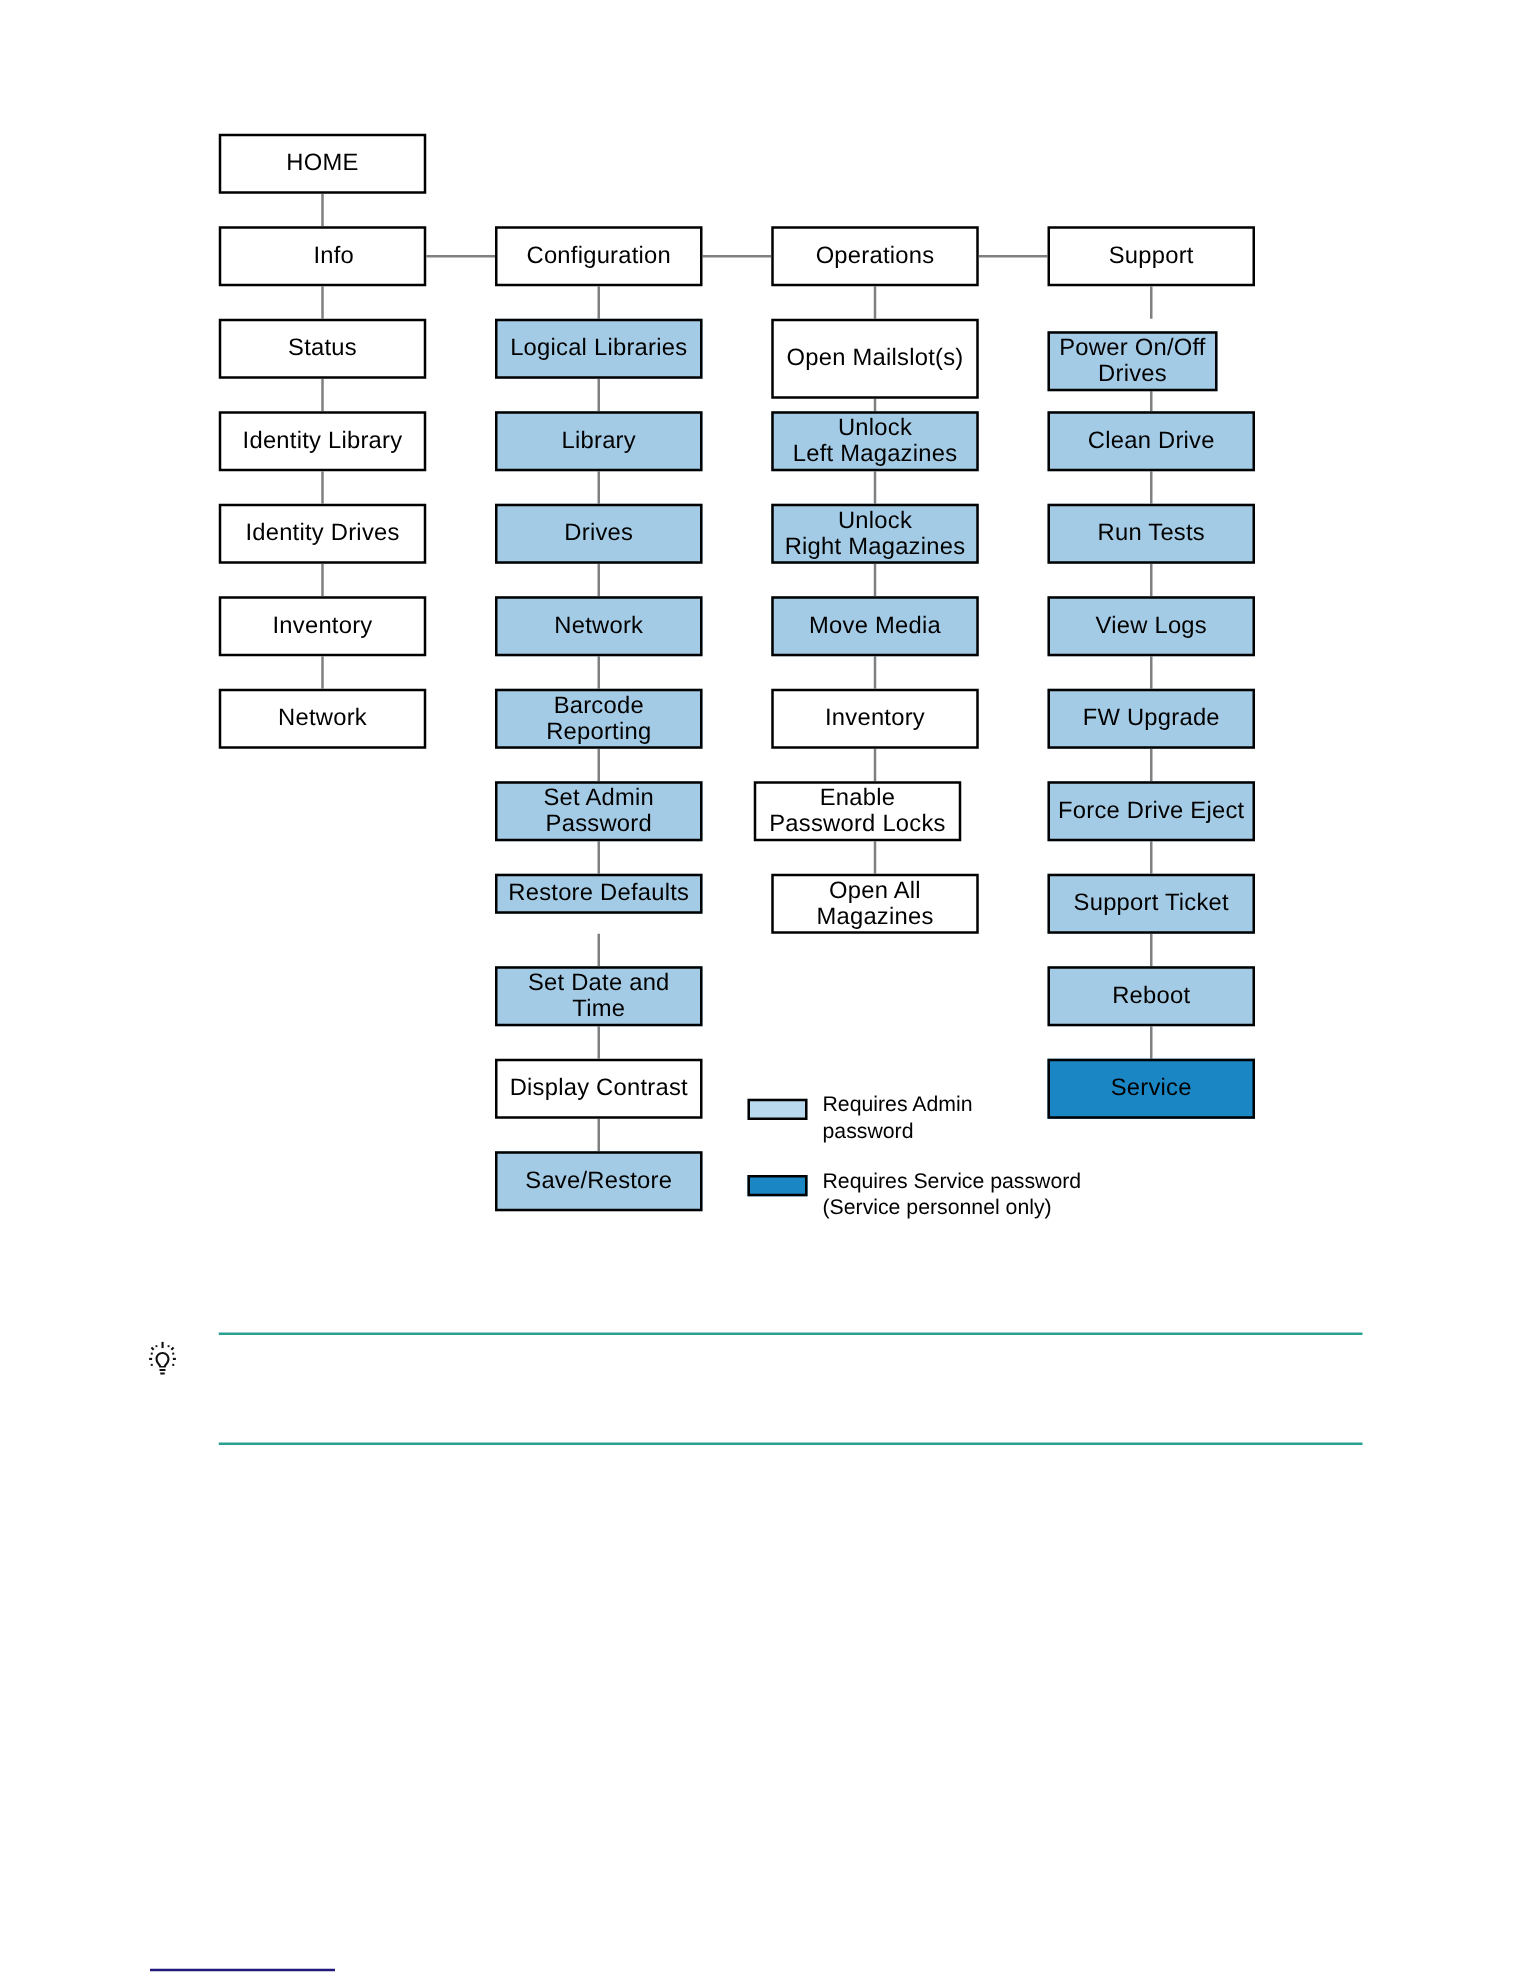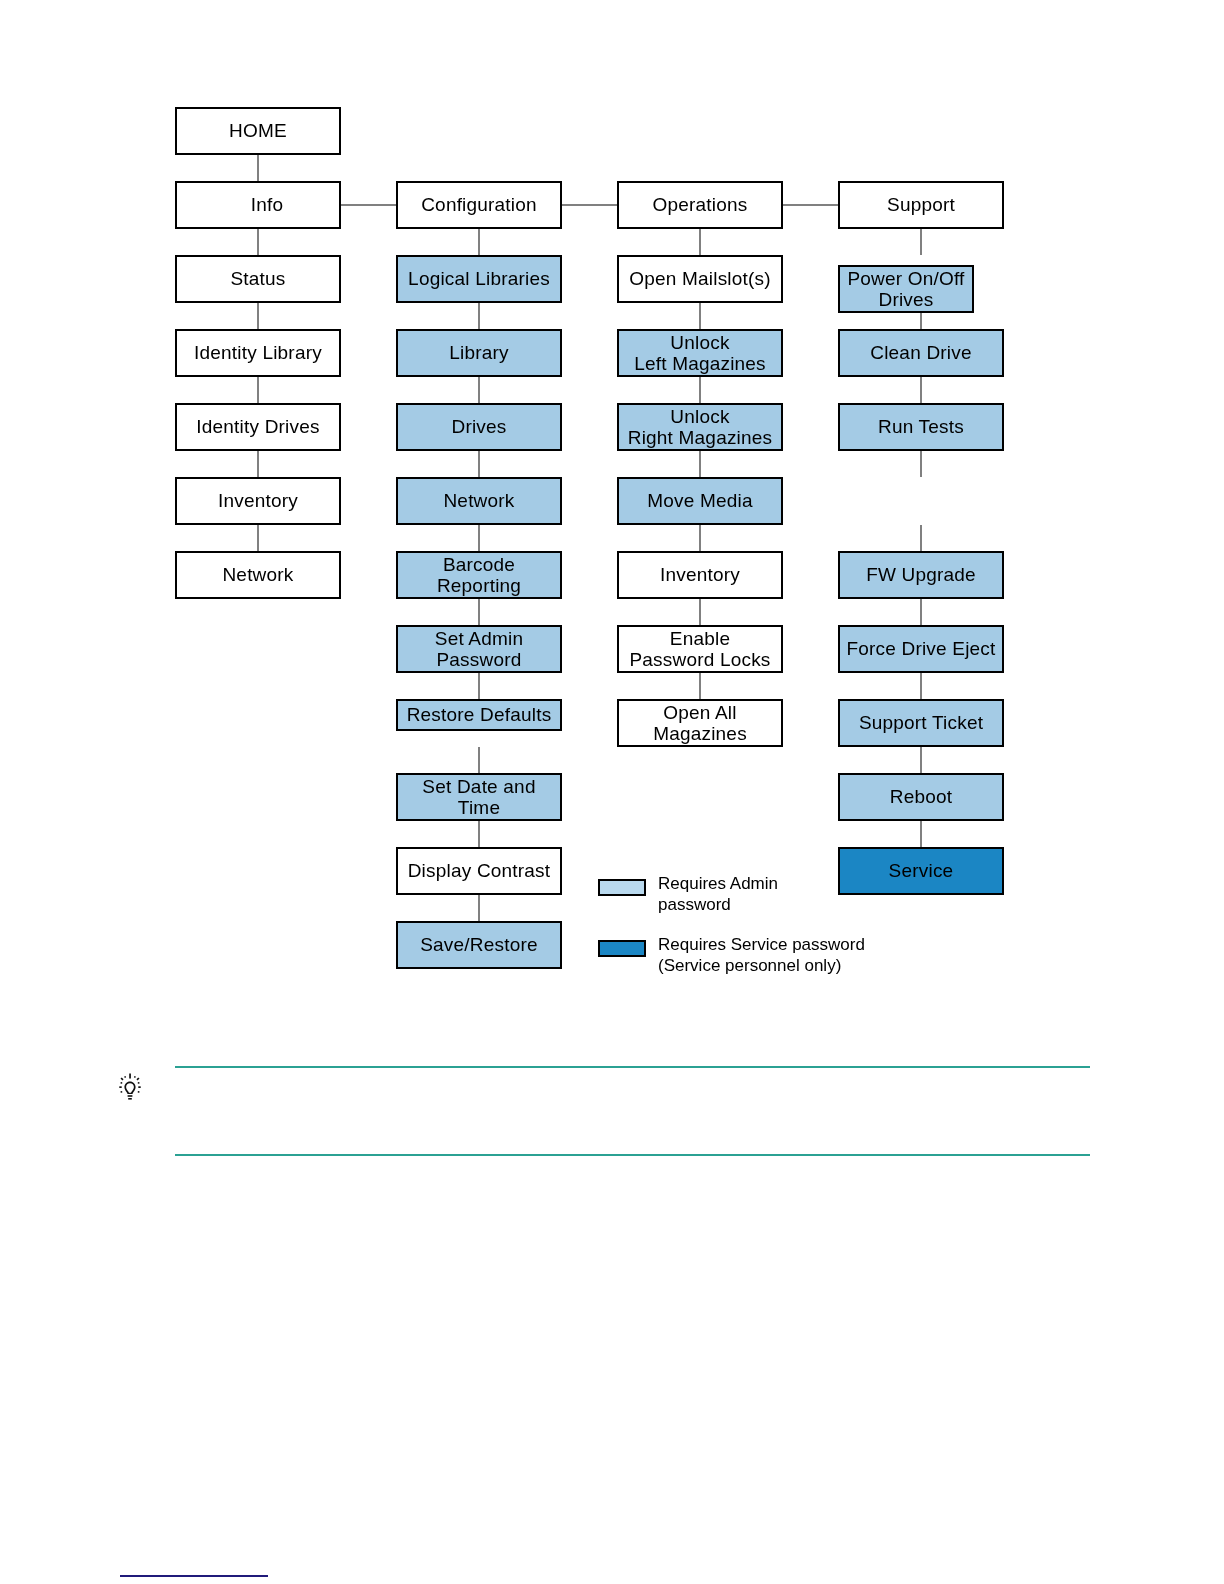--- a/index.html
+++ b/index.html
@@ -169,45 +169,46 @@
     <div class="vline" style="left: 478px; top: 673px; height: 26px;"></div>
     <div class="node admin" style="left: 396px; top: 699px; width: 166px; height: 32px;">Restore Defaults</div>
     <div class="vline" style="left: 478px; top: 747px; height: 26px;"></div>
     <div class="node admin" style="left: 396px; top: 773px; width: 166px; height: 48px;">Set Date and Time</div>
     <div class="vline" style="left: 478px; top: 821px; height: 26px;"></div>
     <div class="node" style="left: 396px; top: 847px; width: 166px; height: 48px;">Display Contrast</div>
     <div class="vline" style="left: 478px; top: 895px; height: 26px;"></div>
     <div class="node admin" style="left: 396px; top: 921px; width: 166px; height: 48px;">Save/Restore</div>
     <div class="vline" style="left: 699px; top: 229px; height: 26px;"></div>
     <div class="node" style="left: 617px; top: 181px; width: 166px; height: 48px;">Operations</div>
-    <div class="node" style="left: 617px; top: 255px; width: 166px; height: 48px;">Open Mailslot(s)</div>
+    <div class="node" style="left: 617px; top: 255px; width: 166px; height: 64px;">Open Mailslot(s)</div>
     <div class="vline" style="left: 699px; top: 303px; height: 26px;"></div>
     <div class="node admin" style="left: 617px; top: 329px; width: 166px; height: 48px;">Unlock
 Left Magazines</div>
     <div class="vline" style="left: 699px; top: 377px; height: 26px;"></div>
     <div class="node admin" style="left: 617px; top: 403px; width: 166px; height: 48px;">Unlock
 Right Magazines</div>
     <div class="vline" style="left: 699px; top: 451px; height: 26px;"></div>
     <div class="node admin" style="left: 617px; top: 477px; width: 166px; height: 48px;">Move Media</div>
     <div class="vline" style="left: 699px; top: 525px; height: 26px;"></div>
     <div class="node" style="left: 617px; top: 551px; width: 166px; height: 48px;">Inventory</div>
     <div class="vline" style="left: 699px; top: 599px; height: 26px;"></div>
-    <div class="node" style="left: 617px; top: 625px; width: 166px; height: 48px;">Enable
+    <div class="node" style="left: 603px; top: 625px; width: 166px; height: 48px;">Enable
 Password Locks</div>
     <div class="vline" style="left: 699px; top: 673px; height: 26px;"></div>
     <div class="node" style="left: 617px; top: 699px; width: 166px; height: 48px;">Open All
 Magazines</div>
     <div class="vline" style="left: 920px; top: 229px; height: 26px;"></div>
     <div class="node" style="left: 838px; top: 181px; width: 166px; height: 48px;">Support</div>
     <div class="node admin" style="left: 838px; top: 265px; width: 136px; height: 48px;">Power On/Off Drives</div>
     <div class="vline" style="left: 920px; top: 303px; height: 26px;"></div>
     <div class="node admin" style="left: 838px; top: 329px; width: 166px; height: 48px;">Clean Drive</div>
     <div class="vline" style="left: 920px; top: 377px; height: 26px;"></div>
     <div class="node admin" style="left: 838px; top: 403px; width: 166px; height: 48px;">Run Tests</div>
     <div class="vline" style="left: 920px; top: 451px; height: 26px;"></div>
+    <div class="node admin" style="left: 838px; top: 477px; width: 166px; height: 48px;">View Logs</div>
     <div class="vline" style="left: 920px; top: 525px; height: 26px;"></div>
     <div class="node admin" style="left: 838px; top: 551px; width: 166px; height: 48px;">FW Upgrade</div>
     <div class="vline" style="left: 920px; top: 599px; height: 26px;"></div>
     <div class="node admin" style="left: 838px; top: 625px; width: 166px; height: 48px;">Force Drive Eject</div>
     <div class="vline" style="left: 920px; top: 673px; height: 26px;"></div>
     <div class="node admin" style="left: 838px; top: 699px; width: 166px; height: 48px;">Support Ticket</div>
     <div class="vline" style="left: 920px; top: 747px; height: 26px;"></div>
     <div class="node admin" style="left: 838px; top: 773px; width: 166px; height: 48px;">Reboot</div>
     <div class="vline" style="left: 920px; top: 821px; height: 26px;"></div>
     <div class="node service" style="left: 838px; top: 847px; width: 166px; height: 48px;">Service</div>

